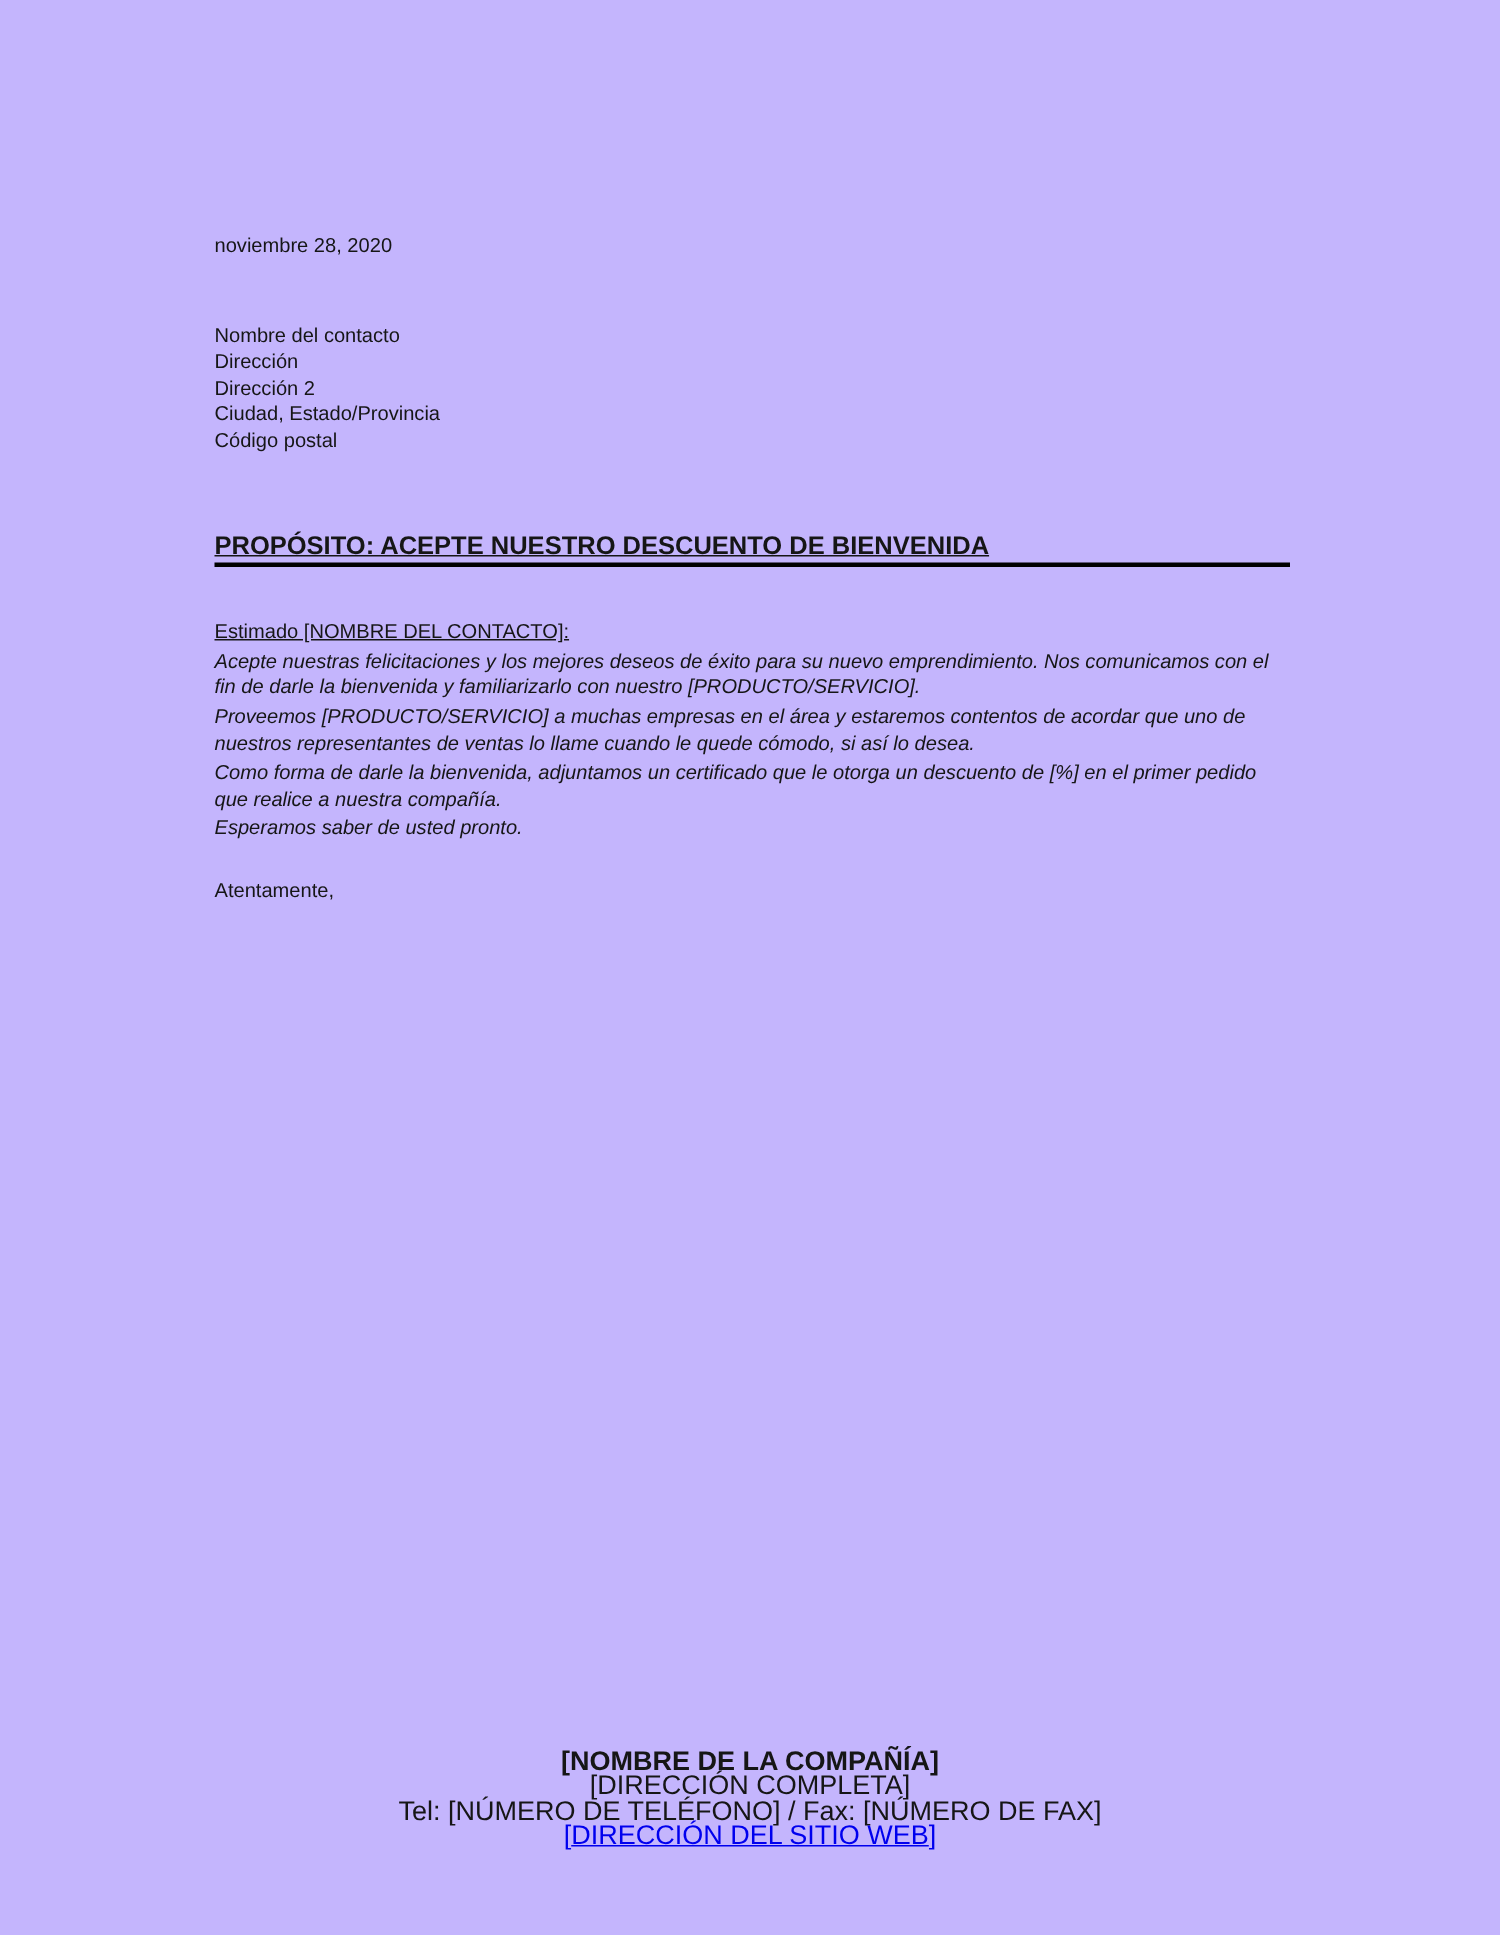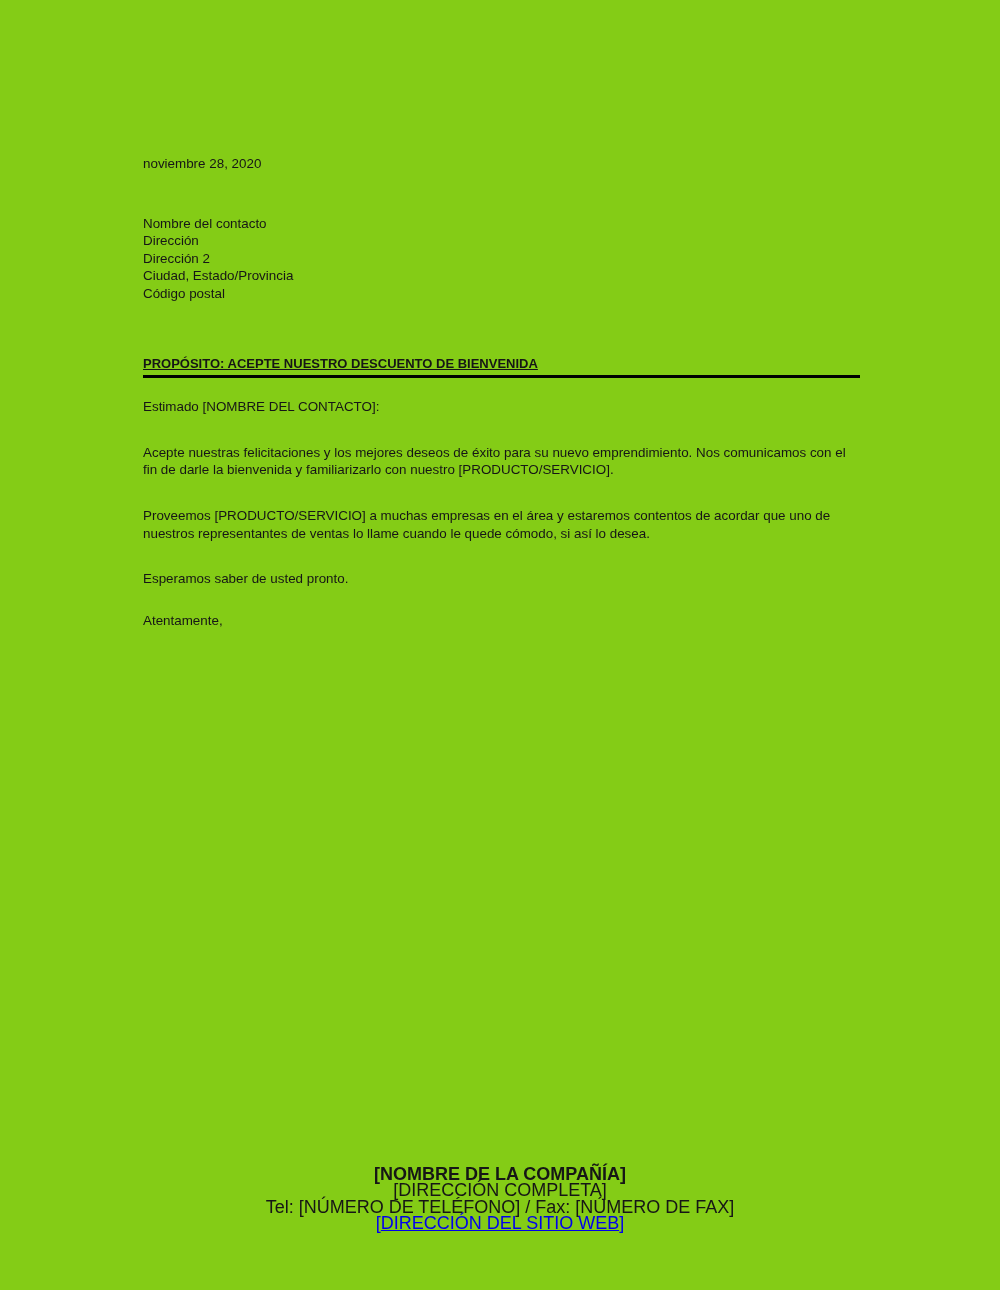--- a/index.html
+++ b/index.html
@@ -4,21 +4,21 @@
 <style>
   html, body {
     margin: 0;
     padding: 0;
     background: #ffffff;
   }
   .page {
     position: relative;
     width: 1000px;
     height: 1290px;
-    background: #84cc16;
+    background: #c4b5fd;
     font-family: "Liberation Sans", "DejaVu Sans", sans-serif;
     color: #161616;
     overflow: hidden;
   }
   .content {
     position: absolute;
     left: 143px;
     right: 140px;
     top: 0;
     font-size: 13.4px;
@@ -26,32 +26,34 @@
   }
   .date-line {
     margin-top: 155px;
   }
   .recipient-block {
     margin-top: 42px;
   }
   .subject-line {
     margin-top: 52px;
     font-weight: bold;
-    font-size: 13px;
+    font-size: 17px;
     border-bottom: 3px solid #000000;
     padding-bottom: 3px;
   }
   .subject-line .subject-text {
     text-decoration: underline;
   }
   .salutation {
-    margin-top: 20px;
+    margin-top: 34px;
+    text-decoration: underline;
   }
   .para {
-    margin-top: 28px;
+    margin-top: 2px;
+    font-style: italic;
   }
   .closing {
     margin-top: 24px;
   }
   .signature-block {
     margin-top: 52px;
   }
   .footer {
     position: absolute;
     left: 0;
@@ -90,20 +92,21 @@
     </div>
 
     <div class="subject-line">
       <span class="subject-text">PROPÓSITO: ACEPTE NUESTRO DESCUENTO DE BIENVENIDA</span>
     </div>
 
     <div class="salutation">Estimado [NOMBRE DEL CONTACTO]:</div>
 
     <div class="para">Acepte nuestras felicitaciones y los mejores deseos de éxito para su nuevo emprendimiento. Nos comunicamos con el fin de darle la bienvenida y familiarizarlo con nuestro [PRODUCTO/SERVICIO].</div>
     <div class="para">Proveemos [PRODUCTO/SERVICIO] a muchas empresas en el área y estaremos contentos de acordar que uno de nuestros representantes de ventas lo llame cuando le quede cómodo, si así lo desea.</div>
+    <div class="para">Como forma de darle la bienvenida, adjuntamos un certificado que le otorga un descuento de [%] en el primer pedido que realice a nuestra compañía.</div>
     <div class="para">Esperamos saber de usted pronto.</div>
 
     <div class="closing">Atentamente,</div>
 
 
   </div>
 
   <div class="footer">
     <div class="company-name">[NOMBRE DE LA COMPAÑÍA]</div>
     <div>[DIRECCIÓN COMPLETA]</div>

